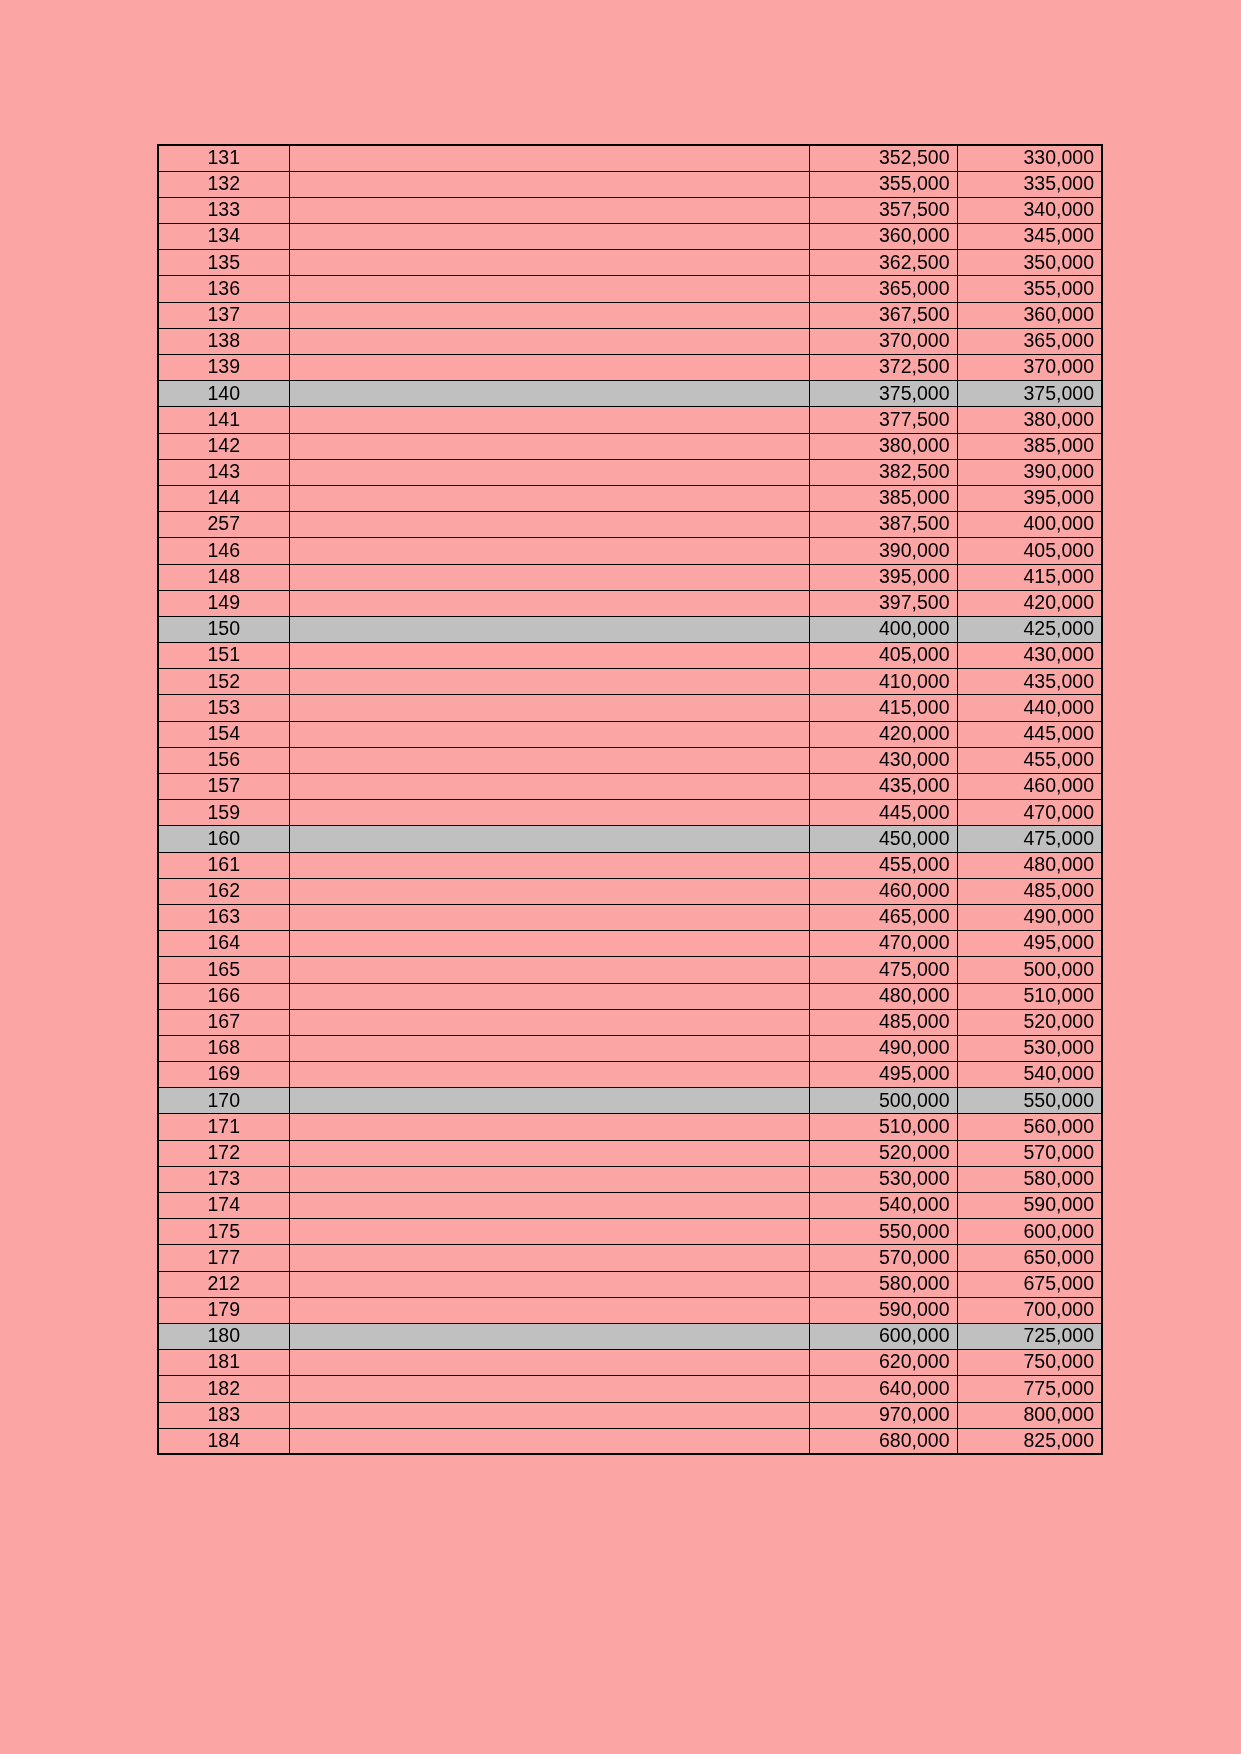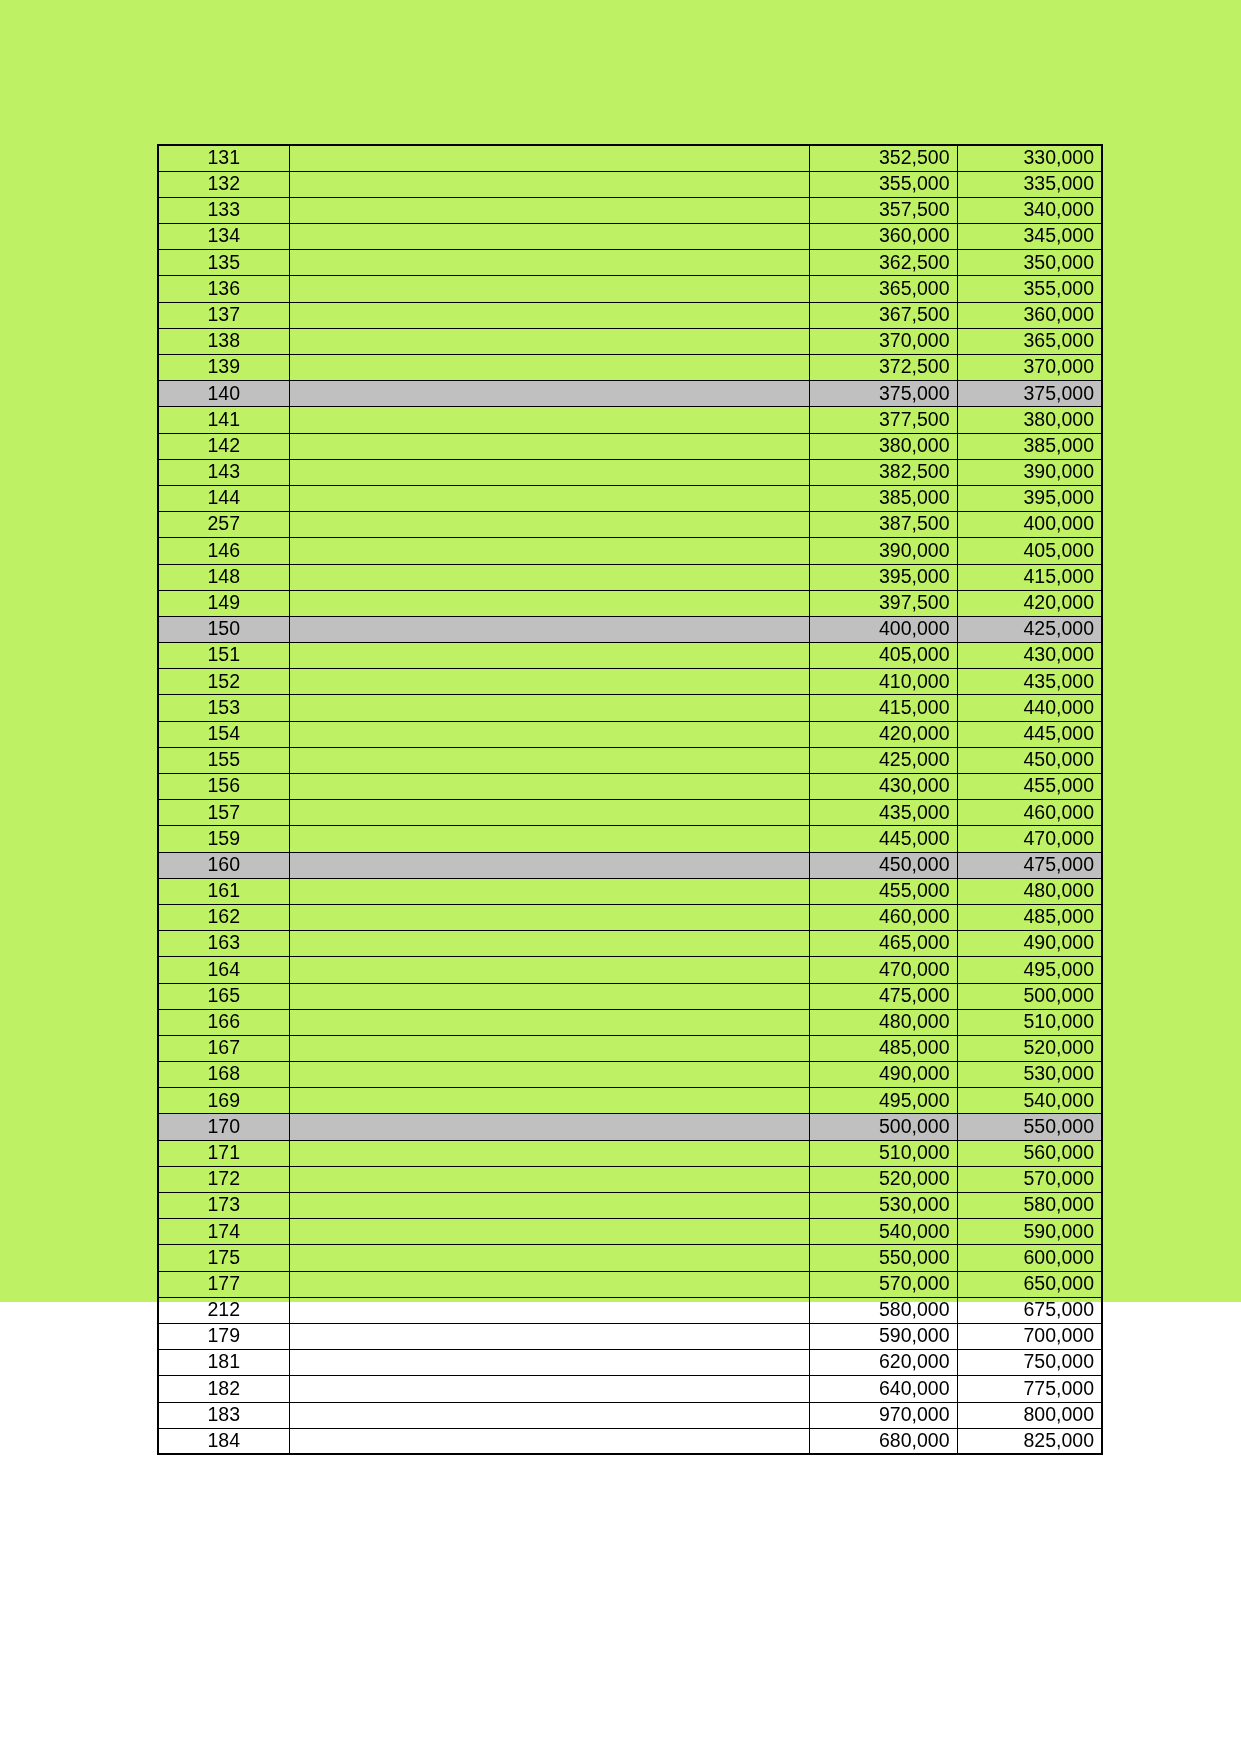--- a/index.html
+++ b/index.html
@@ -15,22 +15,22 @@
     color: #000000;
     position: relative;
     overflow: hidden;
   }
 
   #page {
     position: absolute;
     left: 0;
     top: 0;
     width: 1241px;
-    height: 1302px;
-    background: #bef264;
+    height: 1754px;
+    background: #fca5a5;
   }
 
   #table-wrap {
     position: absolute;
     left: 157px;
     top: 144px;
     width: 944px;
   }
 
   table.rate-table {
@@ -218,26 +218,20 @@
             <td class="cell-value">415,000</td>
             <td class="cell-value">440,000</td>
           </tr>
           <tr>
             <td class="cell-index">154</td>
             <td class="cell-blank"></td>
             <td class="cell-value">420,000</td>
             <td class="cell-value">445,000</td>
           </tr>
           <tr>
-            <td class="cell-index">155</td>
-            <td class="cell-blank"></td>
-            <td class="cell-value">425,000</td>
-            <td class="cell-value">450,000</td>
-          </tr>
-          <tr>
             <td class="cell-index">156</td>
             <td class="cell-blank"></td>
             <td class="cell-value">430,000</td>
             <td class="cell-value">455,000</td>
           </tr>
           <tr>
             <td class="cell-index">157</td>
             <td class="cell-blank"></td>
             <td class="cell-value">435,000</td>
             <td class="cell-value">460,000</td>
@@ -354,20 +348,26 @@
             <td class="cell-index">212</td>
             <td class="cell-blank"></td>
             <td class="cell-value">580,000</td>
             <td class="cell-value">675,000</td>
           </tr>
           <tr>
             <td class="cell-index">179</td>
             <td class="cell-blank"></td>
             <td class="cell-value">590,000</td>
             <td class="cell-value">700,000</td>
+          </tr>
+          <tr class="row-shaded">
+            <td class="cell-index">180</td>
+            <td class="cell-blank"></td>
+            <td class="cell-value">600,000</td>
+            <td class="cell-value">725,000</td>
           </tr>
           <tr>
             <td class="cell-index">181</td>
             <td class="cell-blank"></td>
             <td class="cell-value">620,000</td>
             <td class="cell-value">750,000</td>
           </tr>
           <tr>
             <td class="cell-index">182</td>
             <td class="cell-blank"></td>

